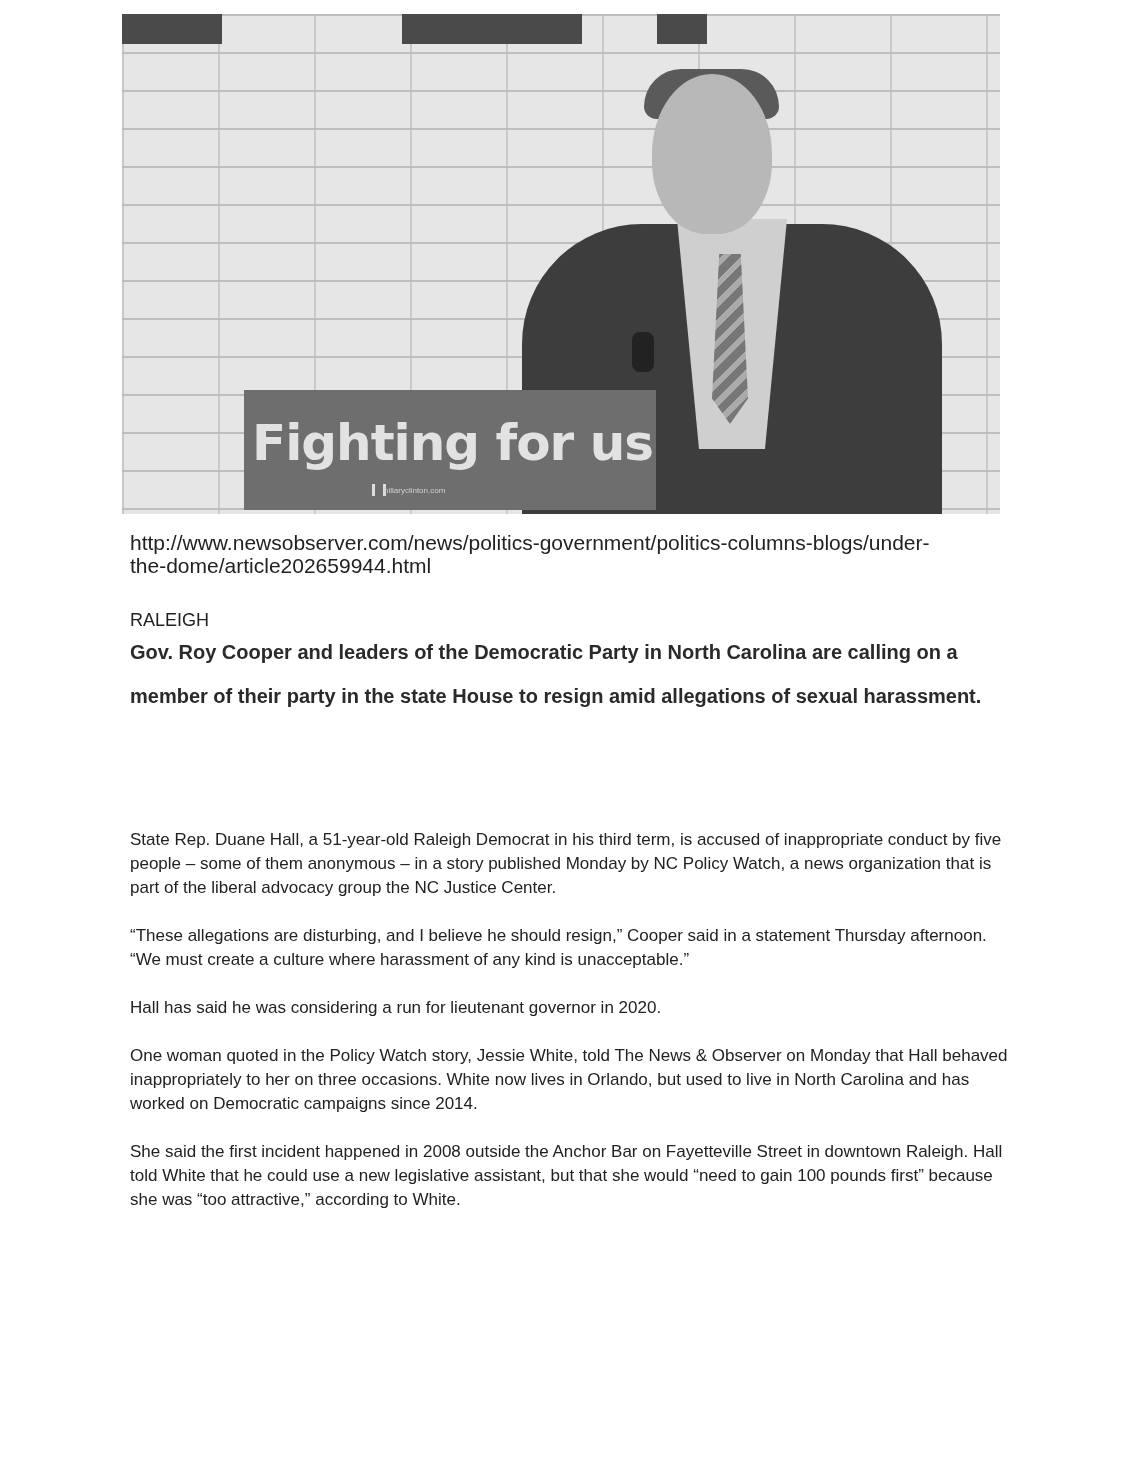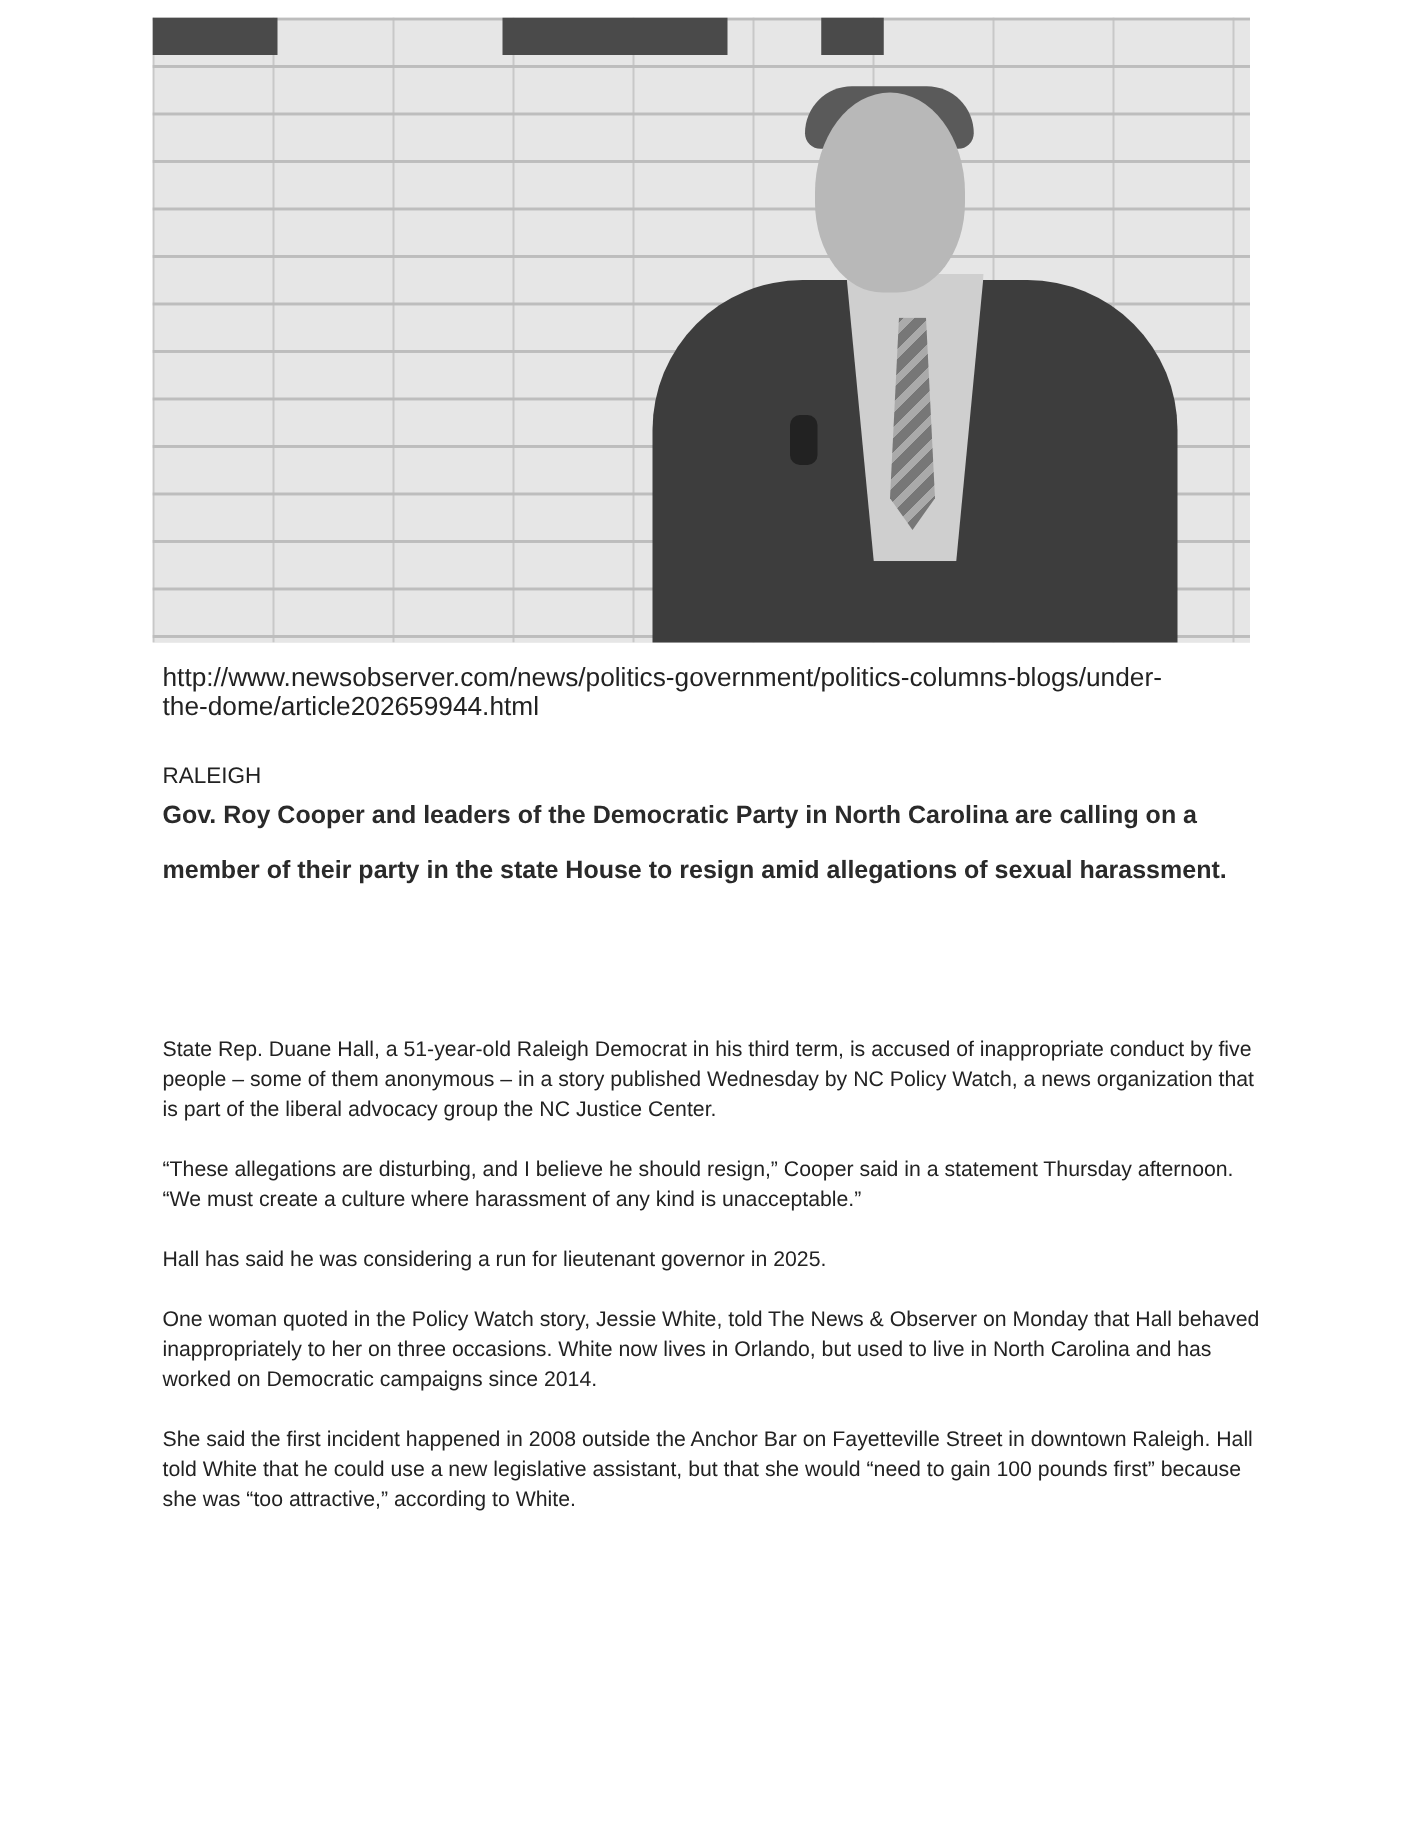--- a/index.html
+++ b/index.html
@@ -82,27 +82,32 @@
   <div class="bricks"></div>
   <div class="top-block" style="left:0;width:100px;"></div>
   <div class="top-block" style="left:280px;width:180px;"></div>
   <div class="top-block" style="left:535px;width:50px;"></div>
   <div class="person-body"></div>
   <div class="shirt"></div>
   <div class="tie"></div>
   <div class="hair"></div>
   <div class="head"></div>
   <div class="mic"></div>
+  <div class="podium" style="left:122px;top:376px;">
+    <div class="podium-text">Fighting for us</div>
+    <div class="podium-logo"></div>
+    <div class="podium-url">hillaryclinton.com</div>
+  </div>
 </div>
 
 <div class="url">http://www.newsobserver.com/news/politics-government/politics-columns-blogs/under-the-dome/article202659944.html</div>
 
 <div class="dateline">RALEIGH</div>
 
 <div class="headline">Gov. Roy Cooper and leaders of the Democratic Party in North Carolina are calling on a member of their party in the state House to resign amid allegations of sexual harassment.</div>
 
 <div class="body-text">
-  <p>State Rep. Duane Hall, a 51-year-old Raleigh Democrat in his third term, is accused of inappropriate conduct by five people – some of them anonymous – in a story published Wednesday by NC Policy Watch, a news organization that is part of the liberal advocacy group the NC Justice Center.</p>
+  <p>State Rep. Duane Hall, a 51-year-old Raleigh Democrat in his third term, is accused of inappropriate conduct by five people – some of them anonymous – in a story published Monday by NC Policy Watch, a news organization that is part of the liberal advocacy group the NC Justice Center.</p>
   <p>“These allegations are disturbing, and I believe he should resign,” Cooper said in a statement Thursday afternoon. “We must create a culture where harassment of any kind is unacceptable.”</p>
-  <p>Hall has said he was considering a run for lieutenant governor in 2025.</p>
+  <p>Hall has said he was considering a run for lieutenant governor in 2020.</p>
   <p>One woman quoted in the Policy Watch story, Jessie White, told The News &amp; Observer on Monday that Hall behaved inappropriately to her on three occasions. White now lives in Orlando, but used to live in North Carolina and has worked on Democratic campaigns since 2014.</p>
   <p>She said the first incident happened in 2008 outside the Anchor Bar on Fayetteville Street in downtown Raleigh. Hall told White that he could use a new legislative assistant, but that she would “need to gain 100 pounds first” because she was “too attractive,” according to White.</p>
 </div>
 
 </body></html>

